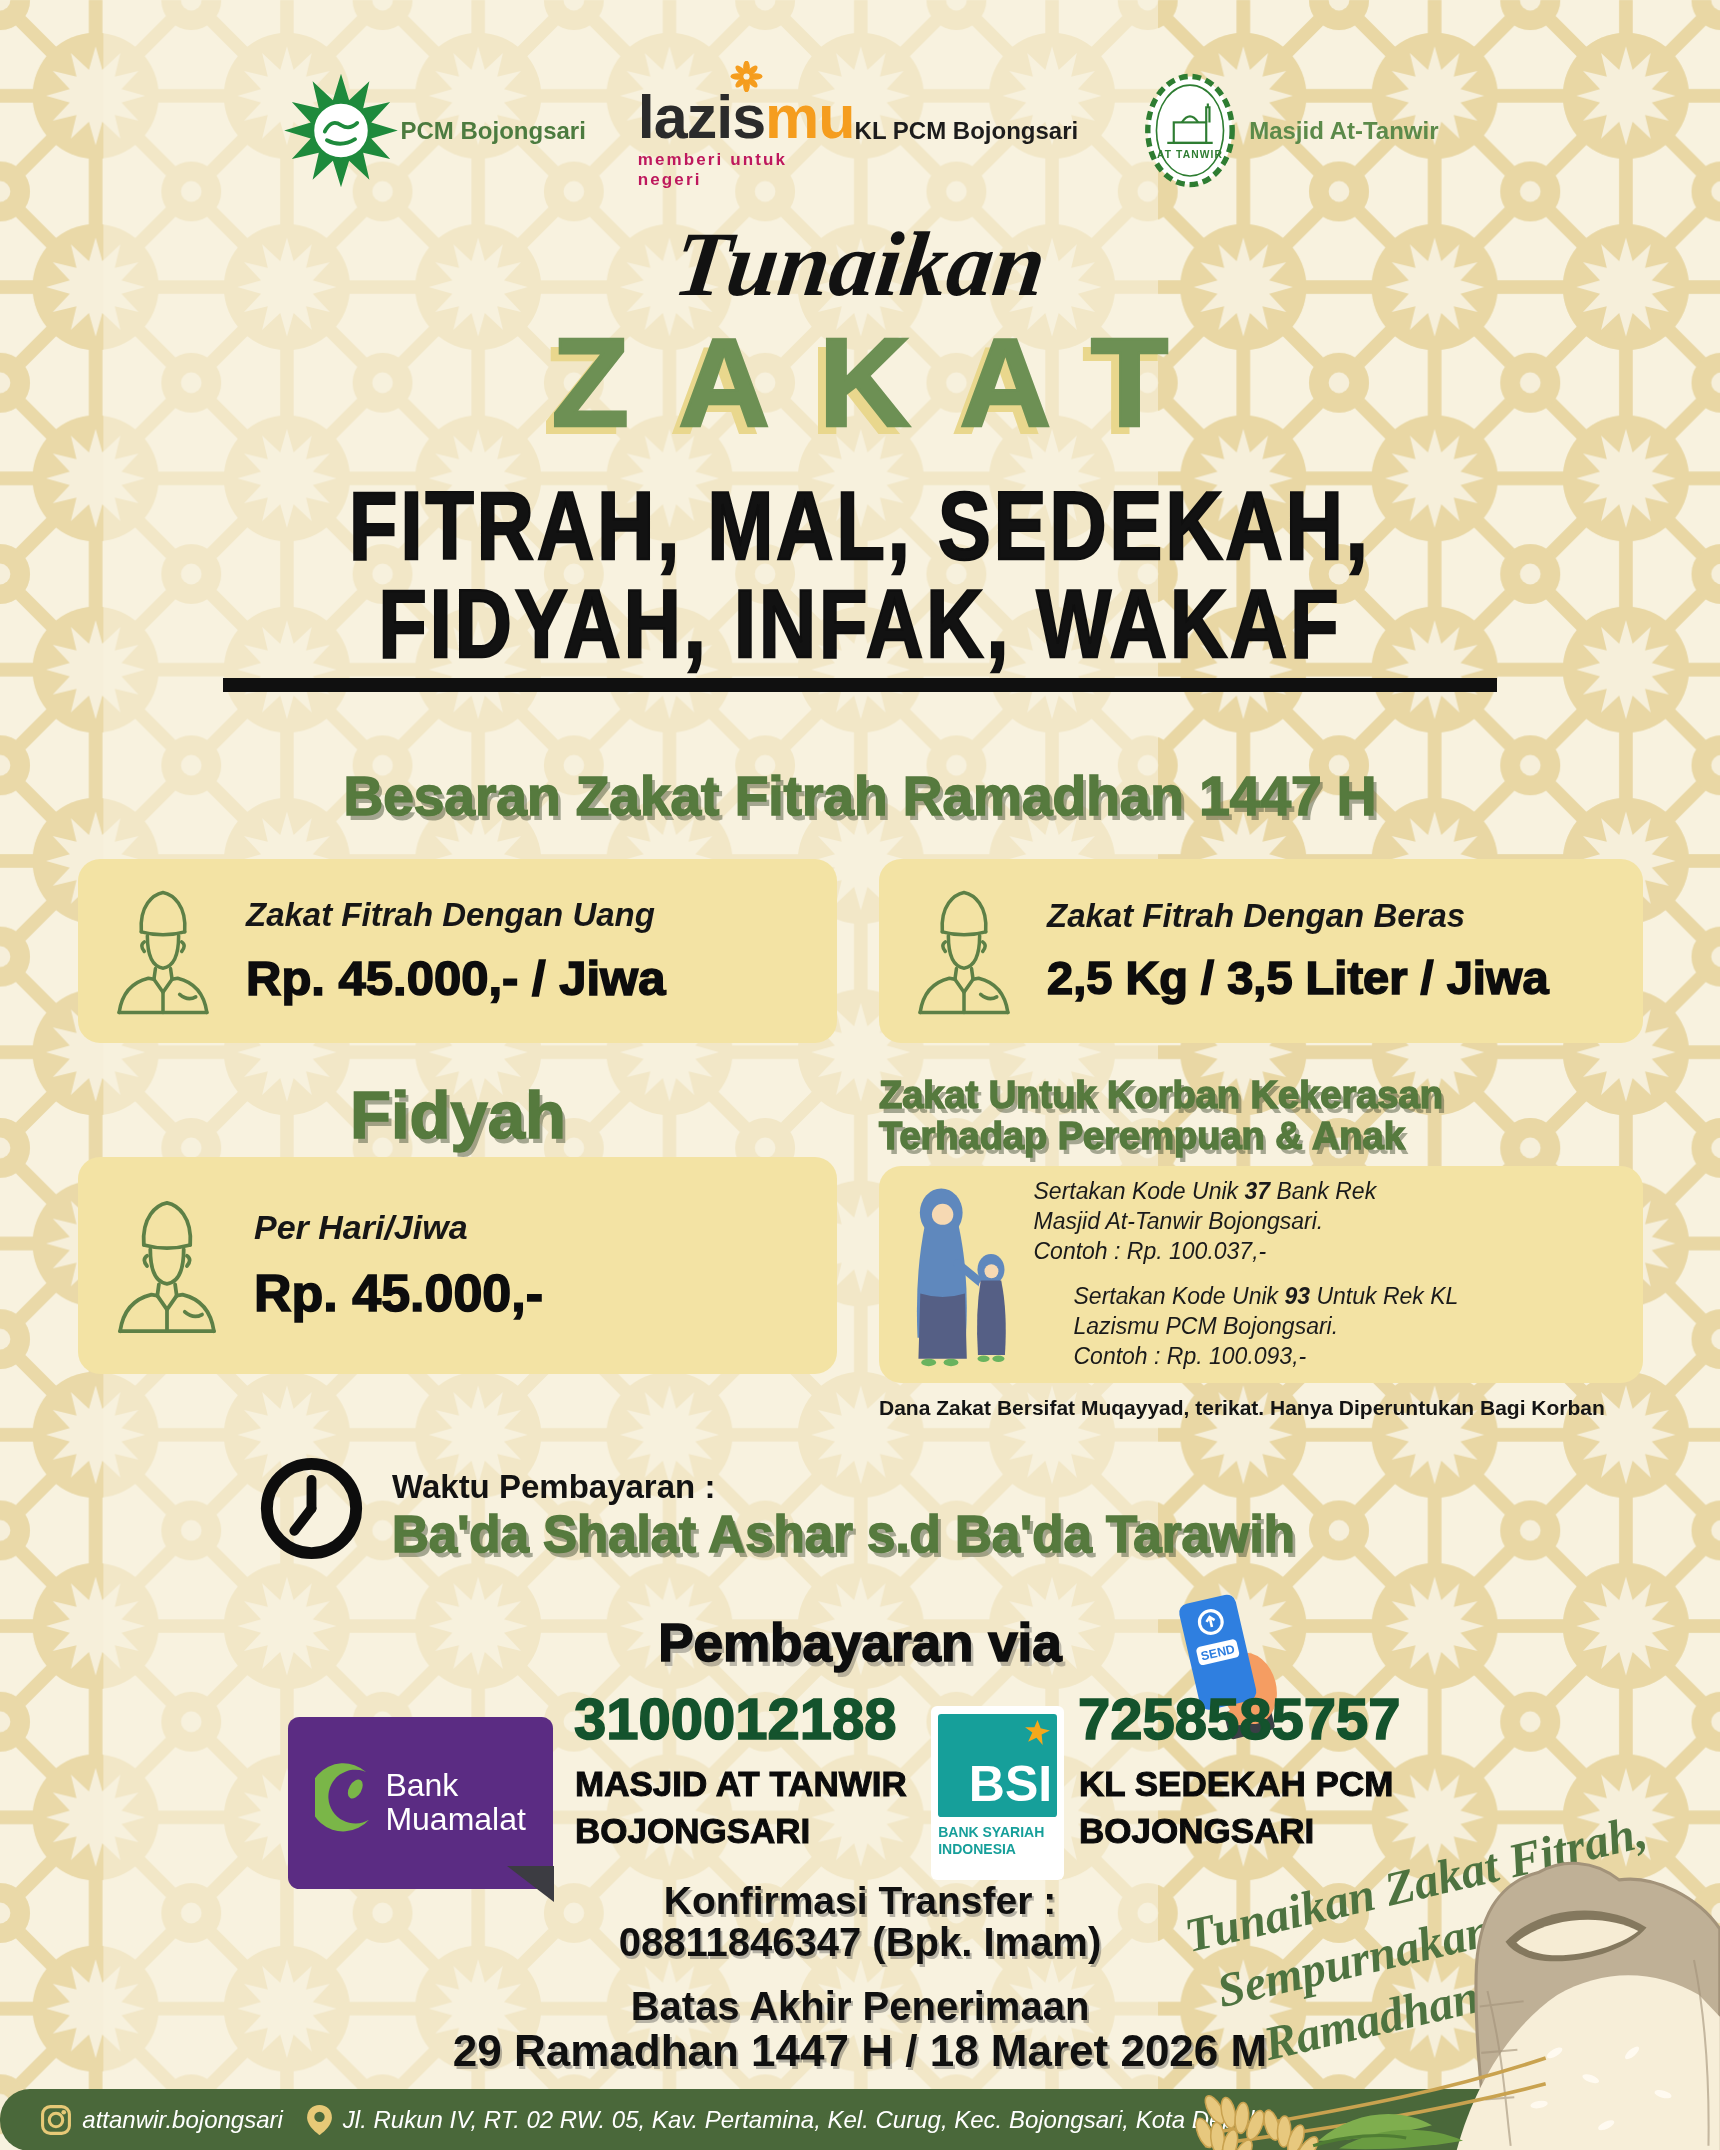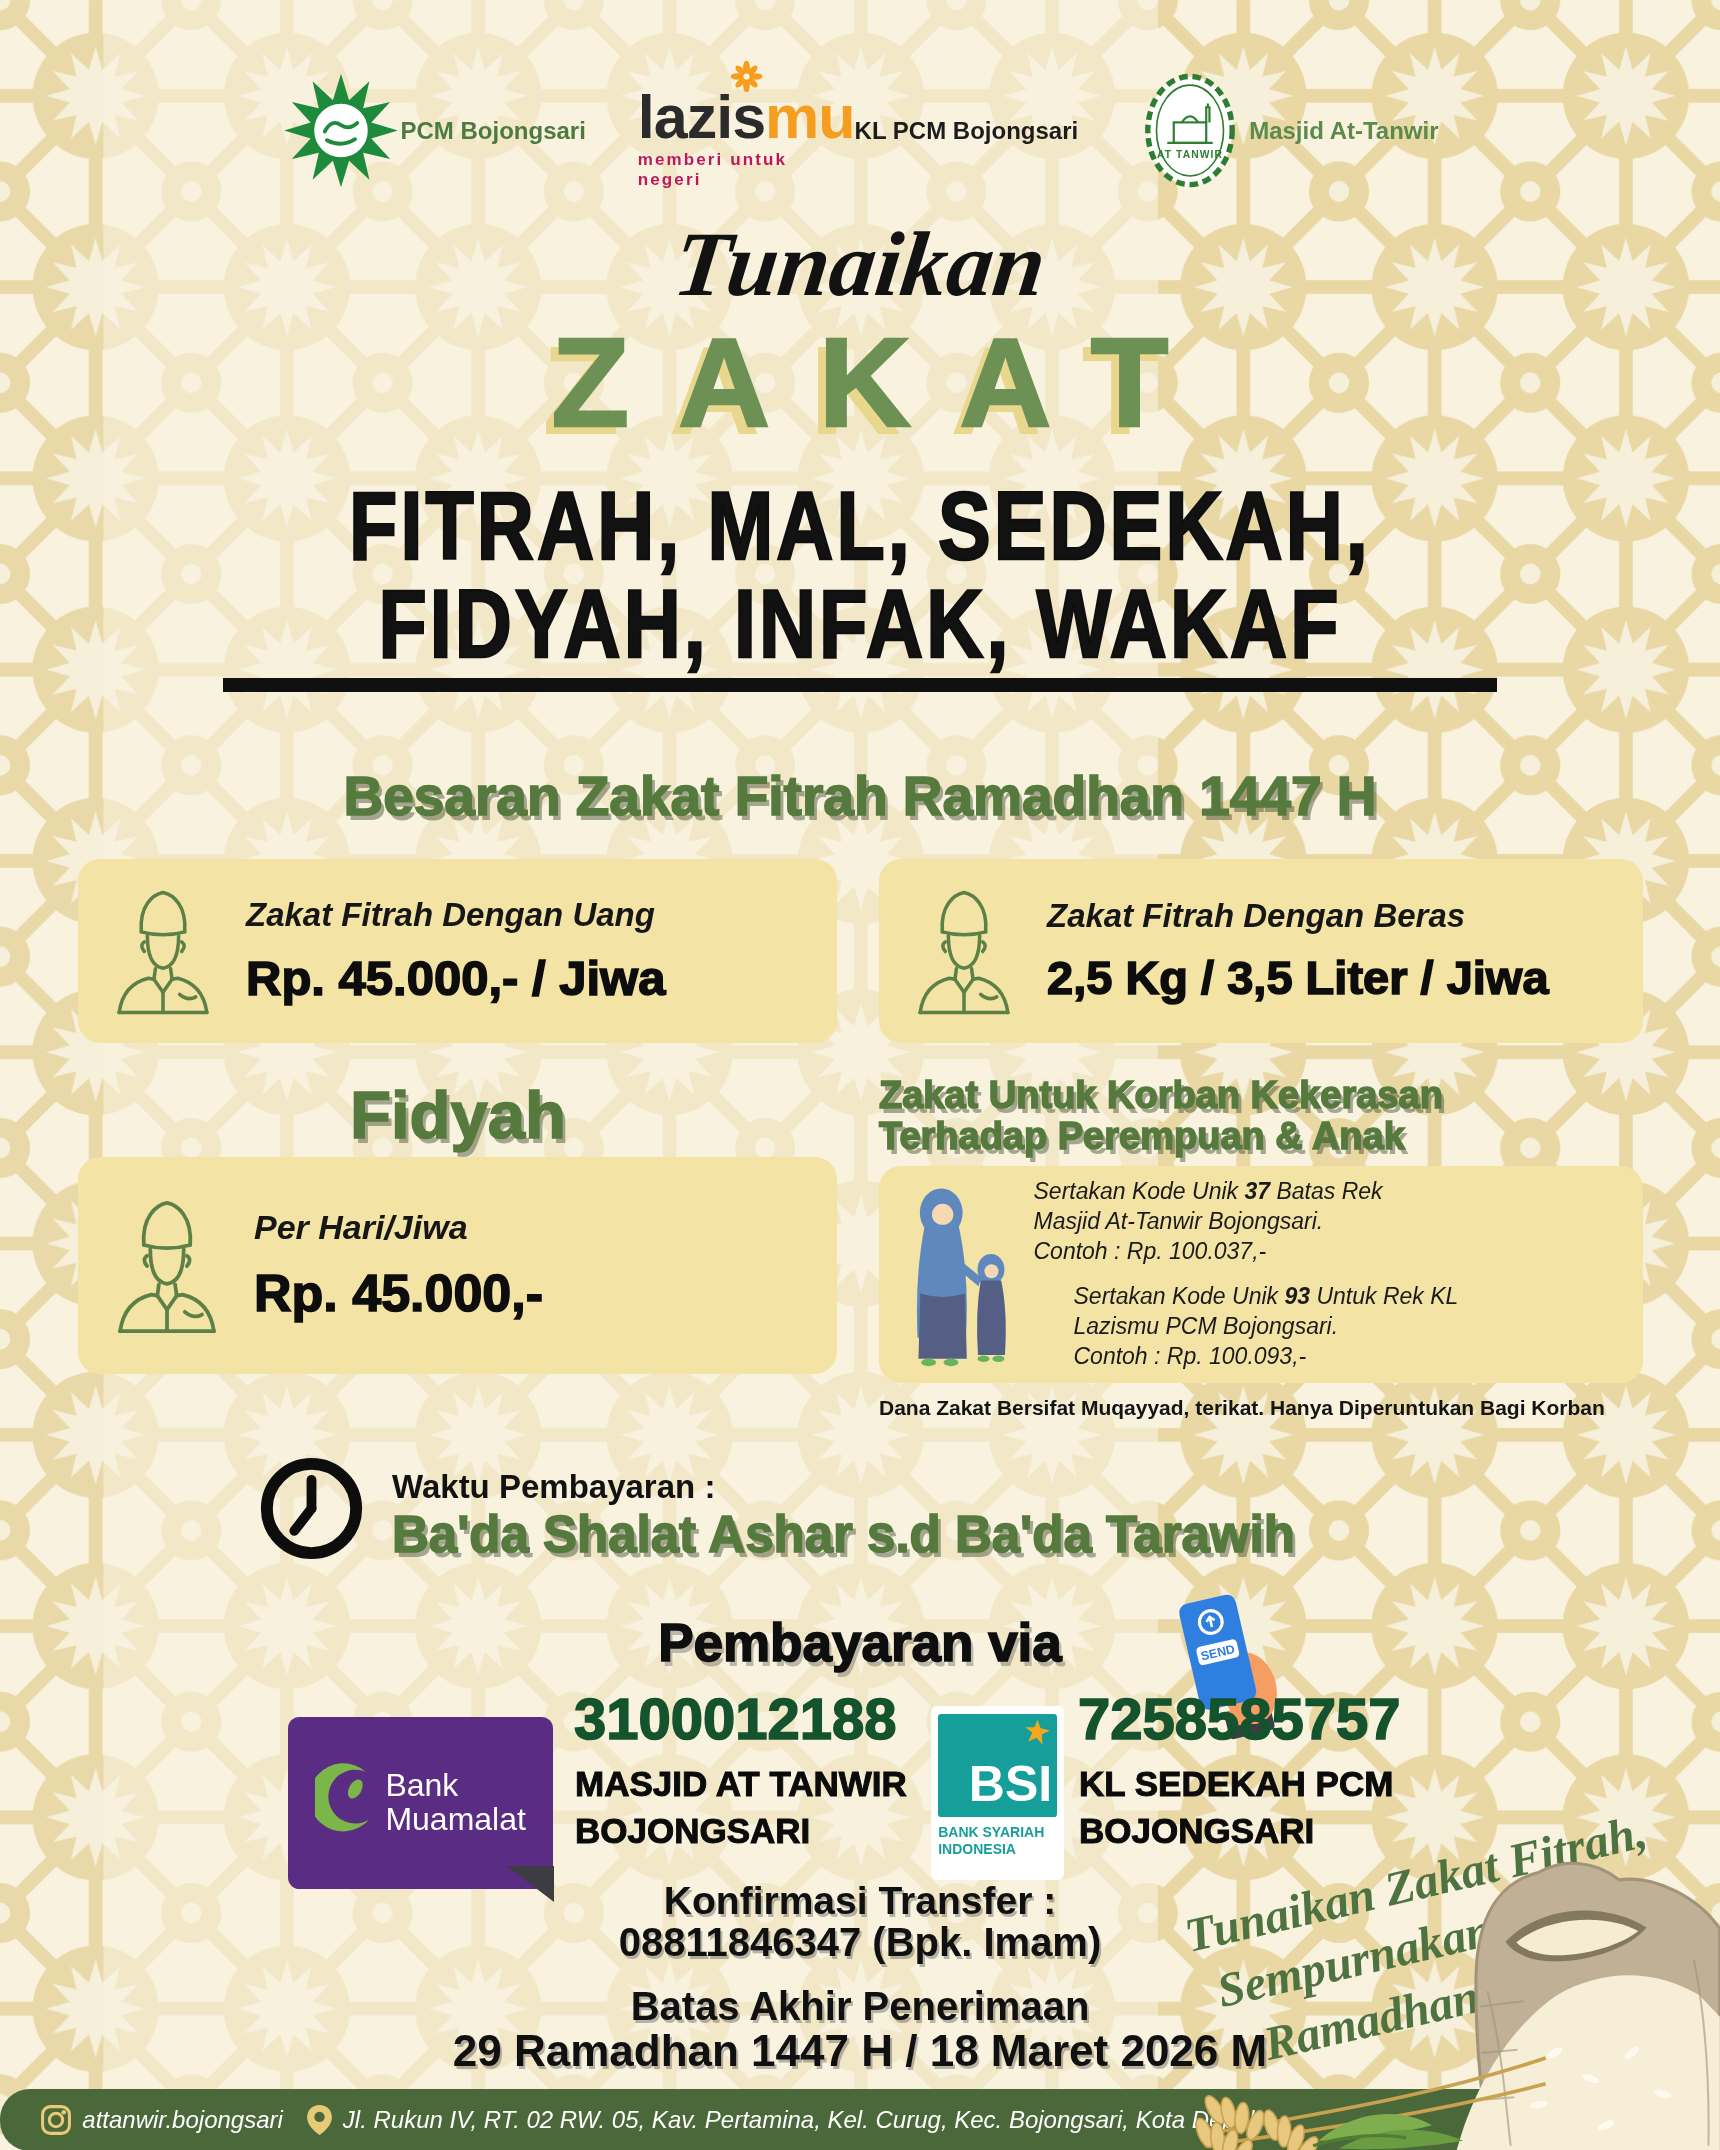--- a/index.html
+++ b/index.html
@@ -253,21 +253,21 @@
       <ellipse cx="192" cy="188" rx="29" ry="33" fill="#5f88bd"></ellipse>
       <circle cx="193" cy="192" r="15" fill="#f6d9b3"></circle>
       <path d="M170,212 Q158,280 164,372 L222,372 Q228,280 214,212 Z" fill="#555f85"></path>
       <ellipse cx="58" cy="388" rx="16" ry="8" fill="#69b35e"></ellipse>
       <ellipse cx="106" cy="388" rx="16" ry="8" fill="#69b35e"></ellipse>
       <ellipse cx="176" cy="380" rx="13" ry="7" fill="#69b35e"></ellipse>
       <ellipse cx="208" cy="380" rx="13" ry="7" fill="#69b35e"></ellipse>
     </svg>
     <div class="k-items">
       <div>
-        <div><span>Sertakan Kode Unik </span><b>37</b><span> Batas Rek</span></div>
+        <div><span>Sertakan Kode Unik </span><b>37</b><span> Bank Rek</span></div>
         <div>Masjid At-Tanwir Bojongsari.</div>
         <div>Contoh : Rp. 100.037,-</div>
       </div>
       <div class="k-item2">
         <div><span>Sertakan Kode Unik </span><b>93</b><span> Untuk Rek KL</span></div>
         <div>Lazismu PCM Bojongsari.</div>
         <div>Contoh : Rp. 100.093,-</div>
       </div>
     </div>
   </div>

